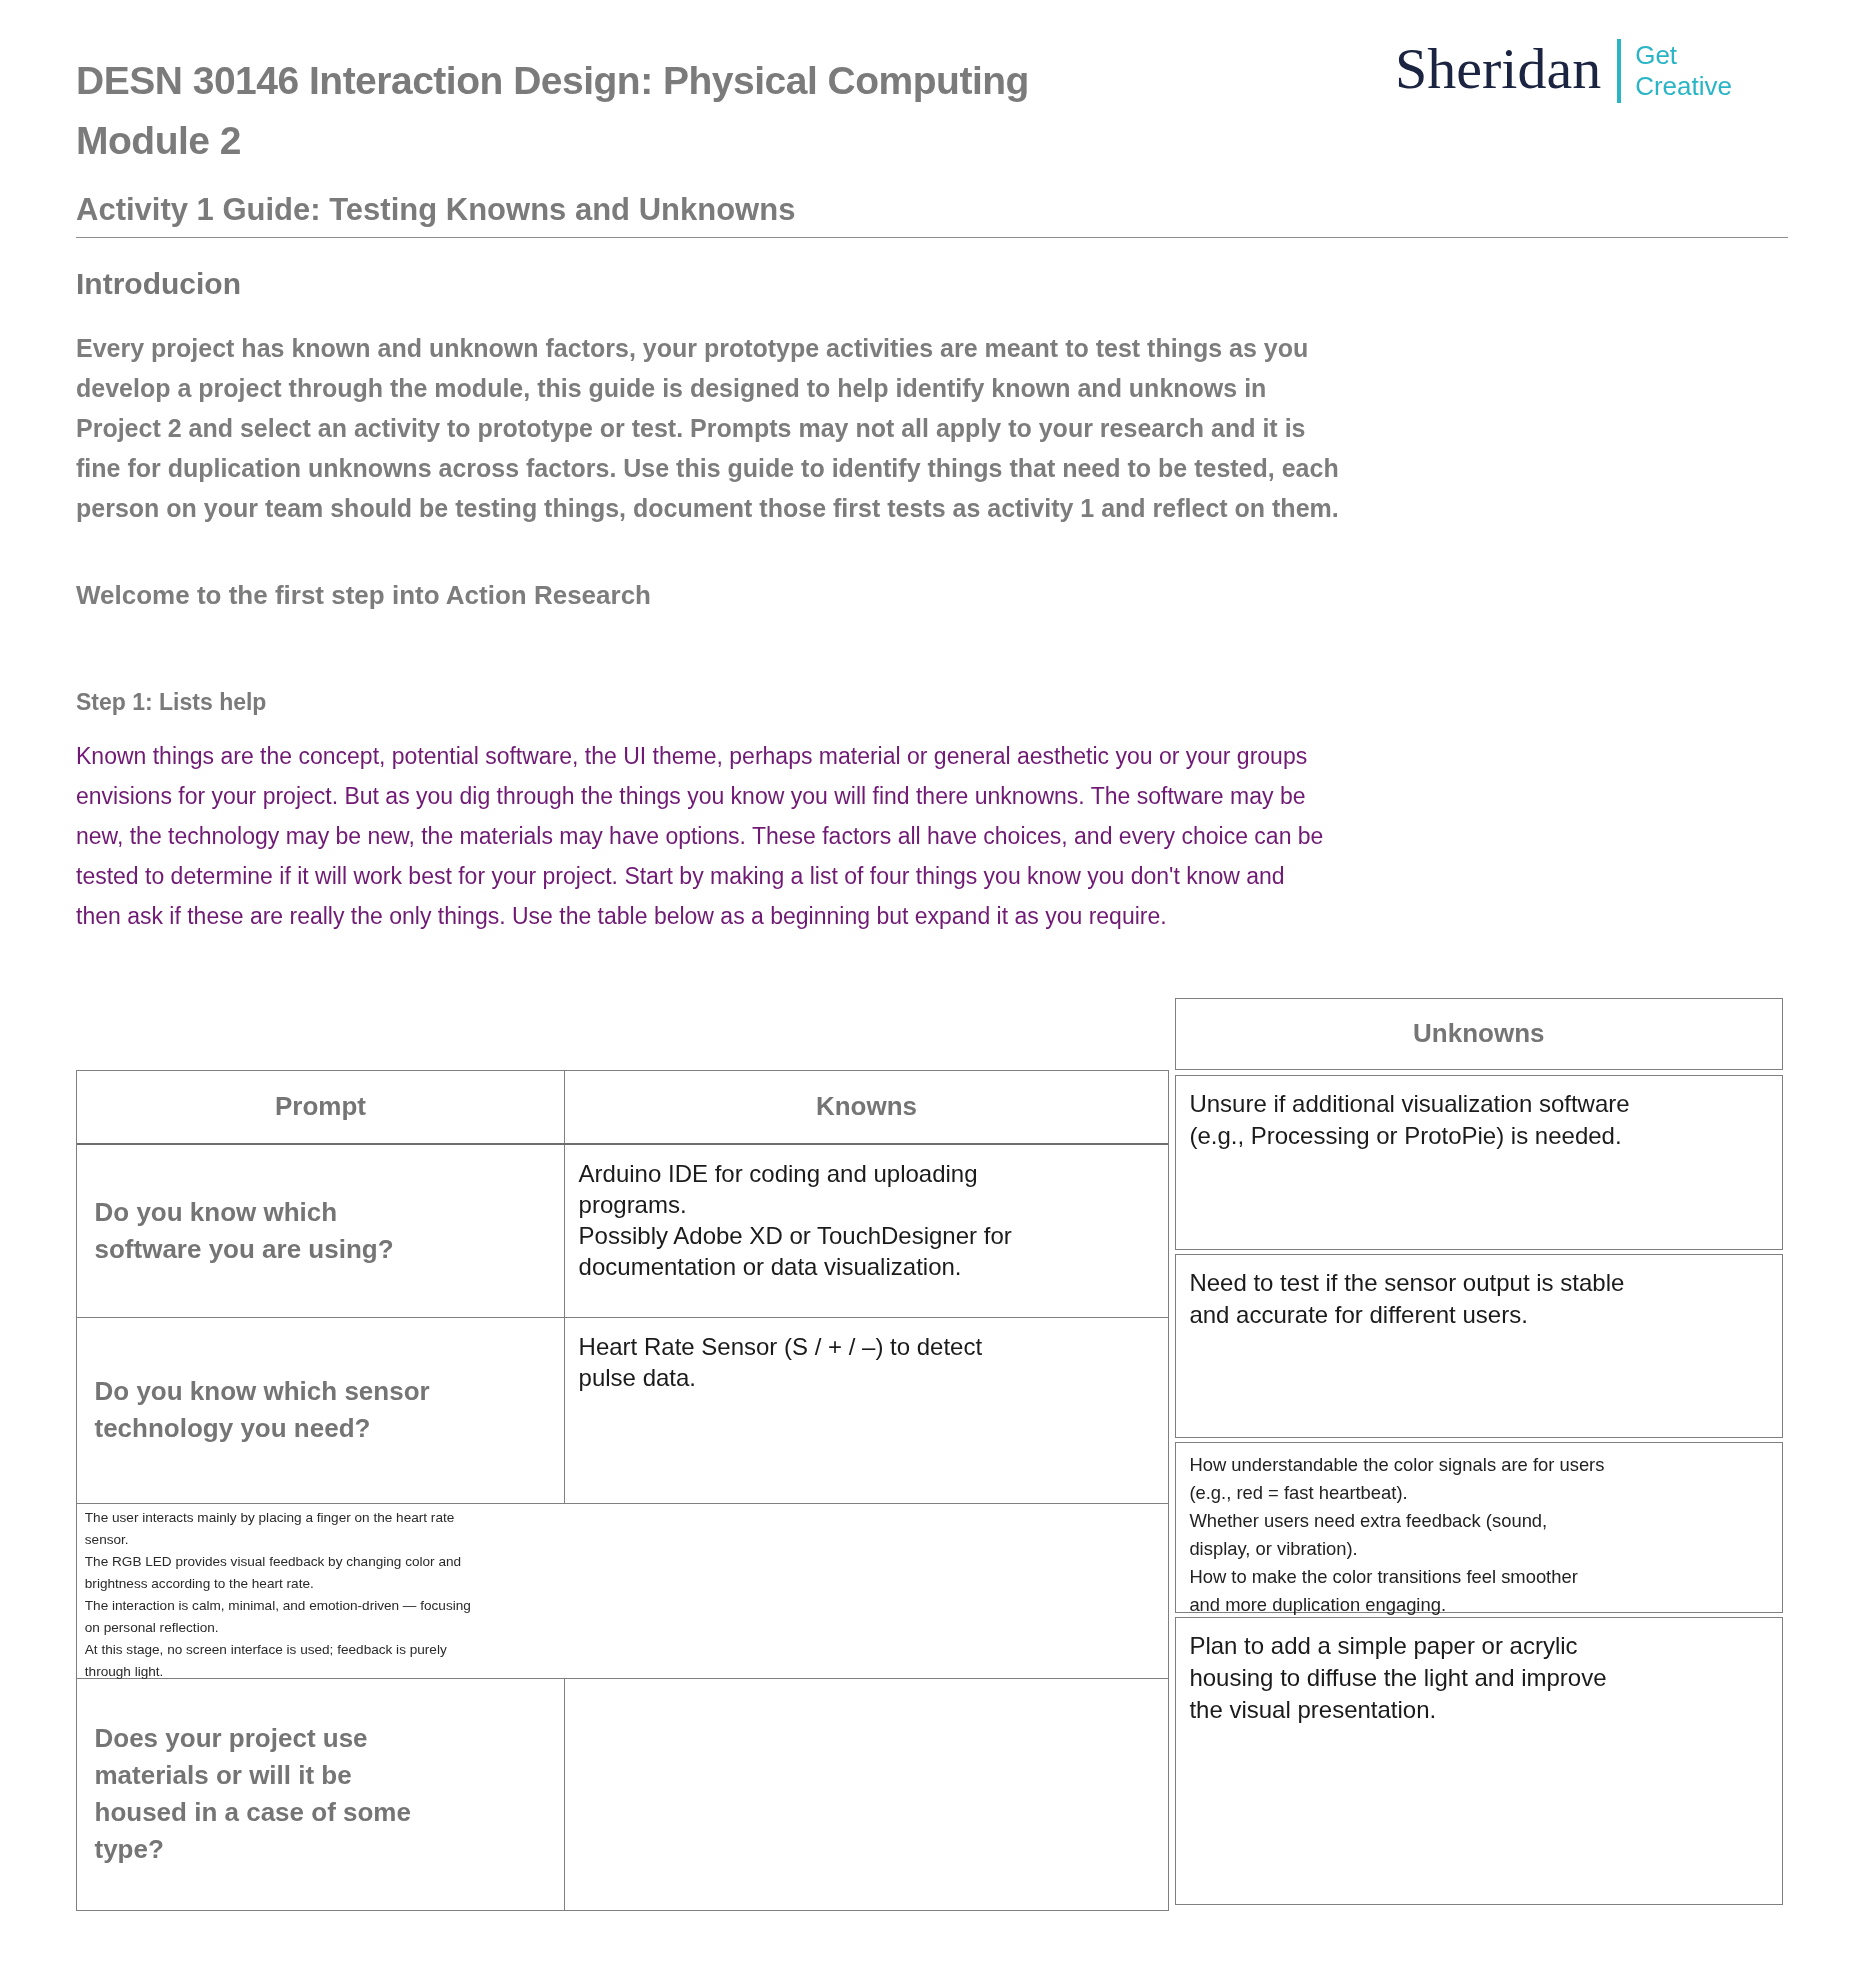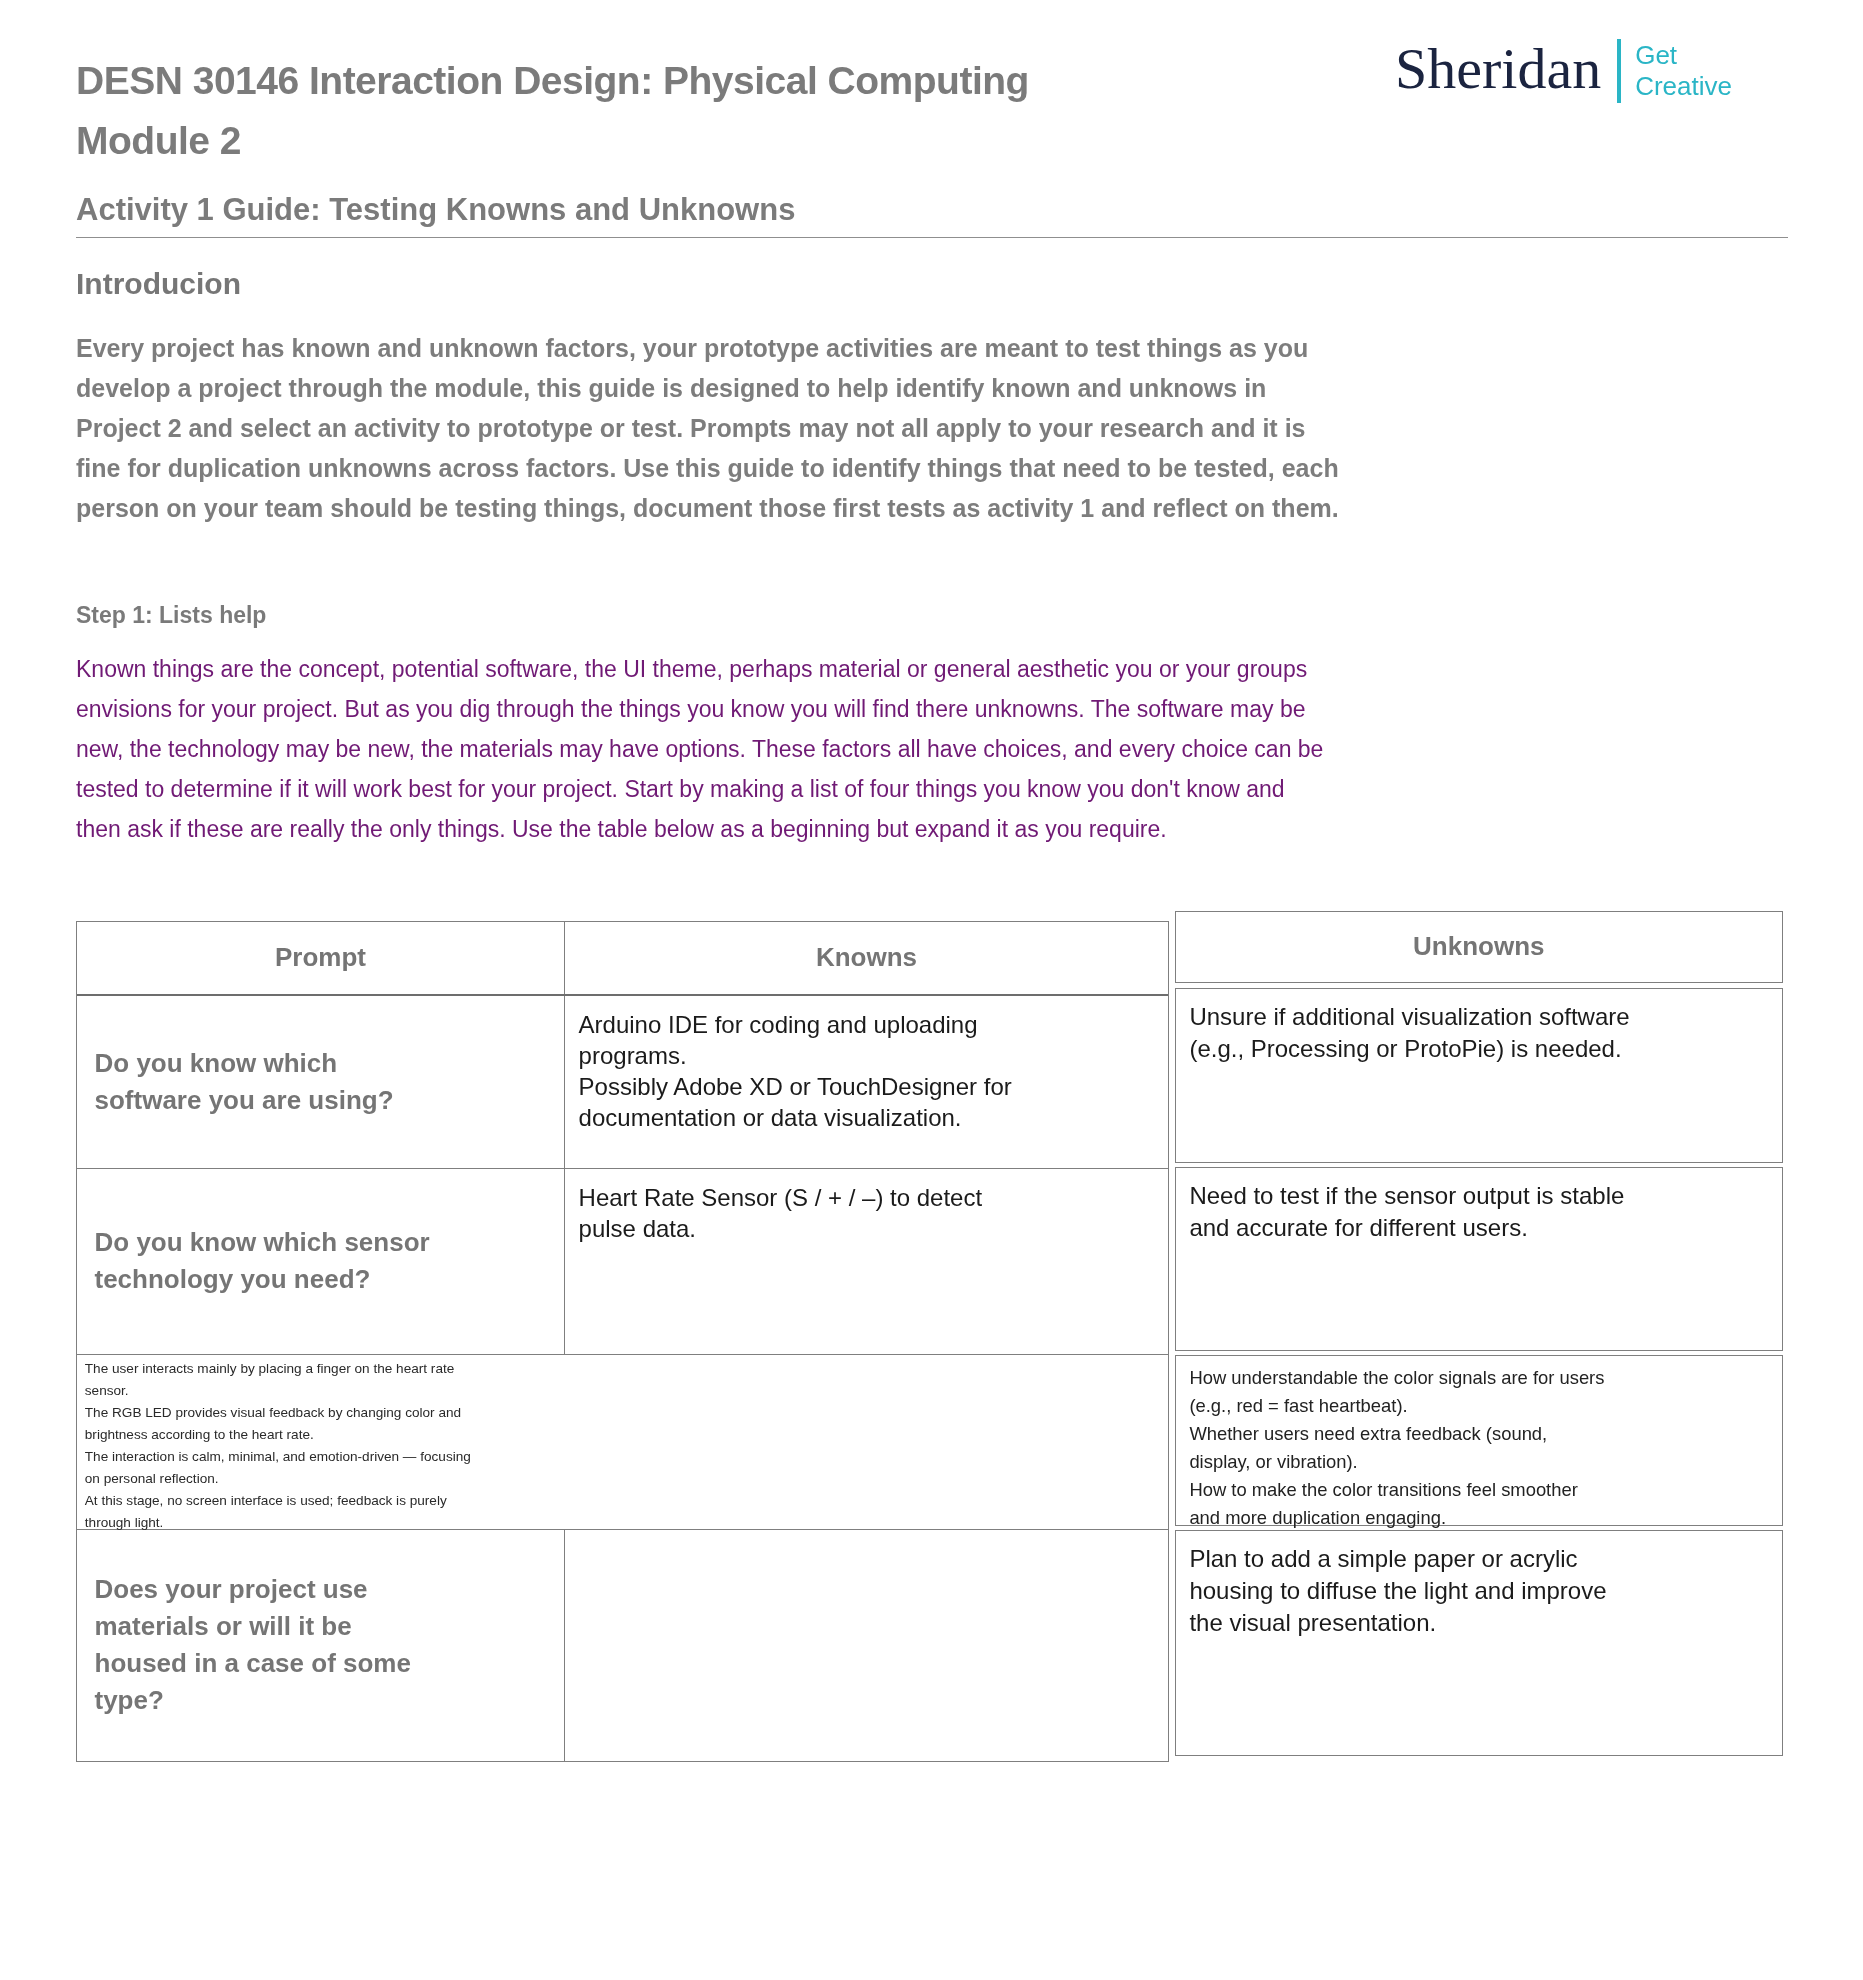--- a/index.html
+++ b/index.html
@@ -41,21 +41,21 @@
          font-size:26px;font-weight:bold;color:#757575;}
   .kcell{padding:13.6px 15.5px 0 13.6px;box-sizing:border-box;
          font-size:24px;line-height:31px;color:#1b1b1b;}
   .kcell.small{padding:2.9px 9.7px 0 7.8px;font-size:13.6px;line-height:22px;color:#2a2a2a;}
 
   .rtable{width:608px;margin-left:5.8px;position:relative;top:-5.8px;}
   .ubox{border:1.9px solid #7f7f7f;box-sizing:border-box;}
   .ubox.head{height:72px;margin-bottom:5.8px;display:flex;align-items:center;justify-content:center;
              font-size:26px;font-weight:bold;color:#757575;}
   .u1{height:175px;margin-bottom:3.9px;} .u2{height:184px;margin-bottom:3.9px;}
-  .u3{height:171px;margin-bottom:3.9px;} .u4{height:226px;}
+  .u3{height:171px;margin-bottom:3.9px;} .u4{height:288px;}
   .ucell{padding:11.6px 13.6px 0 13.6px;box-sizing:border-box;font-size:24px;line-height:32px;color:#1b1b1b;}
   .ucell.med{padding-top:7.8px;font-size:18.4px;line-height:28px;color:#222222;}
 </style>
 </head>
 <body>
 
 <div class="page">
 
   <div class="logo">
     <span class="logo-brand" style="color: rgb(27, 36, 64);">Sheridan</span>
@@ -74,20 +74,21 @@
     <hr class="rule">
 
     <h3 class="intro-heading">Introducion</h3>
 
     <p class="intro-para pre">Every project has known and unknown factors, your prototype activities are meant to test things as you
 develop a project through the module,  this guide is designed to help identify known and unknows in
 Project 2 and select an activity to prototype or test. Prompts may not all apply to your research and it is
 fine for duplication unknowns across factors. Use this guide to identify things that need to be tested, each
 person on your team should be testing things, document those first tests as activity 1 and reflect on them.</p>
 
+    <p class="welcome">Welcome to the first step into Action Research</p>
 
     <h4 class="step-heading">Step 1: Lists help</h4>
 
     <p class="step-para pre">Known things are the concept, potential software, the UI theme,  perhaps material or general aesthetic you  or your groups
 envisions for your project. But as you dig through the things you know you will find there unknowns. The software may be
 new, the technology may be new, the materials may have options. These factors all have choices, and every choice can be
 tested to determine if it will work best for your project. Start by making a list of four things you know you don't know and
 then ask if these are really the only things. Use the table below as a beginning but expand it as you require.</p>
 
     <div class="tables">

